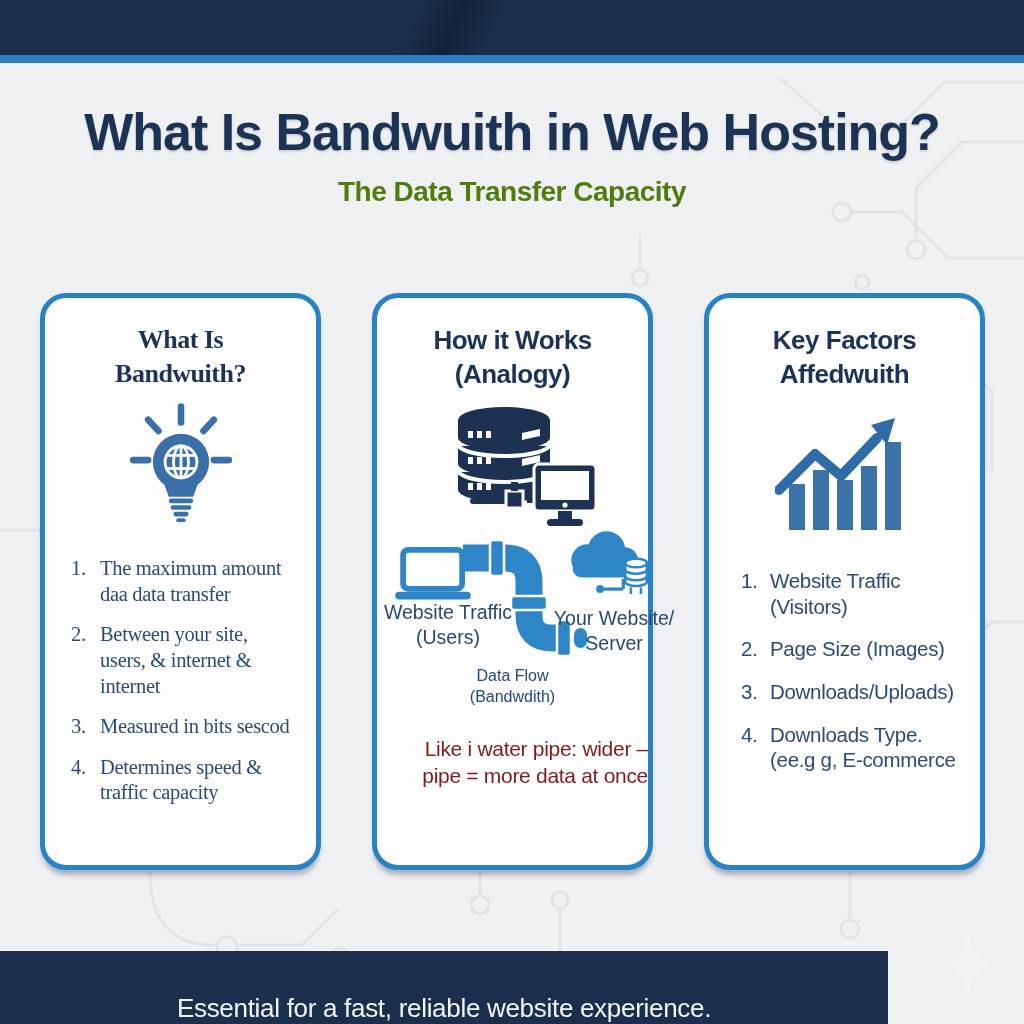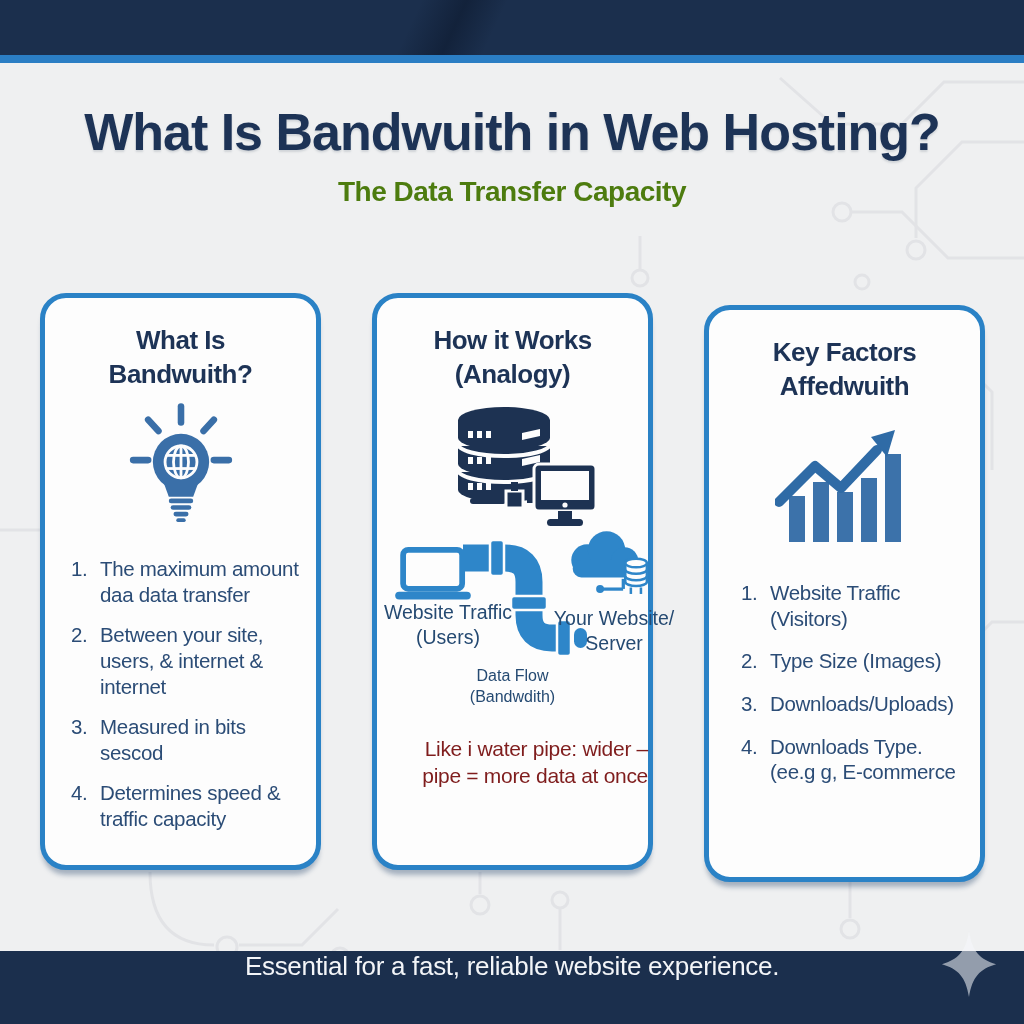--- a/index.html
+++ b/index.html
@@ -6,37 +6,37 @@
   body{
     width:1024px;height:1024px;position:relative;overflow:hidden;
     background:#eff0f1;font-family:"Liberation Sans",sans-serif;
   }
   .layer{position:absolute;}
   
   .header-band{top:0;left:0;width:1024px;height:55px;background:#1b2f4d;z-index:2;}
   .header-sheen{position:absolute;left:360px;top:0;width:180px;height:55px;
     background:linear-gradient(115deg,rgba(0,0,0,0) 30%,rgba(8,18,36,.45) 52%,rgba(0,0,0,0) 72%);}
   .accent-strip{top:55px;left:0;width:1024px;height:8px;background:#2b7ec4;z-index:2;}
-  .footer-band{top:951px;left:0;width:1024px;height:73px;background:#1b2f4d;z-index:2;
-    display:flex;align-items:flex-start;justify-content:center;}
+  .footer-band{top:951px;left:0;width:888px;height:73px;background:#1b2f4d;z-index:2;
+    display:flex;align-items:flex-end;justify-content:center;}
   .footer-text{color:#f3f5f8;font-size:26px;letter-spacing:-0.3px;}
   .sparkle{top:928px;left:940px;z-index:3;}
 
   
   .page-title{top:102px;left:0;width:1024px;text-align:center;z-index:1;
     font-size:52px;font-weight:bold;color:#1d3356;letter-spacing:-1px;
     text-shadow:0 2px 2px rgba(120,130,145,.25);}
   .page-subtitle{top:176px;left:0;width:1024px;text-align:center;z-index:1;
     font-size:28px;font-weight:bold;color:#4d7c0f;letter-spacing:-0.5px;}
 
   
   .card{top:293px;width:281px;height:577px;background:#fdfdfd;z-index:1;
     border:5px solid #2a82c6;border-radius:26px;box-sizing:border-box;
     box-shadow:0 7px 5px -2px rgba(26,58,96,.35);}
-  #card1{left:40px;}  #card2{left:372px;}  #card3{left:704px;margin-top:12px;}
+  #card1{left:40px;font-family:Liberation Serif, serif;}  #card2{left:372px;}  #card3{left:704px;}
   .card-title{margin-top:25px;text-align:center;font-size:26px;font-weight:bold;
     color:#1d3356;line-height:1.32;white-space:pre-line;letter-spacing:-0.5px;}
   .c-icon{position:absolute;left:50%;transform:translateX(-50%);}
   #card1 .c-icon{top:100px;}
   #card2 .c-icon{top:106px;left:calc(50% + 8px);}
   #card3 .c-icon{top:114px;}
 
   .list{position:absolute;top:258px;left:26px;right:12px;margin:0;padding:0;list-style:none;}
   .list li{display:flex;gap:9px;font-size:20.5px;color:#2b4c76;line-height:1.25;
     margin-bottom:15px;letter-spacing:-0.3px;}
@@ -257,21 +257,21 @@
   </svg>
 
   <ol class="list">
     <li>
       <span class="num">1.</span>
       <span class="txt">Website Traffic
 (Visitors)</span>
       </li>
     <li>
       <span class="num">2.</span>
-      <span class="txt">Type Size (Images)</span>
+      <span class="txt">Page Size (Images)</span>
       </li>
     <li>
       <span class="num">3.</span>
       <span class="txt">Downloads/Uploads)</span>
       </li>
     <li>
       <span class="num">4.</span>
       <span class="txt">Downloads Type.
 (ee.g g, E-commerce</span>
       </li>

